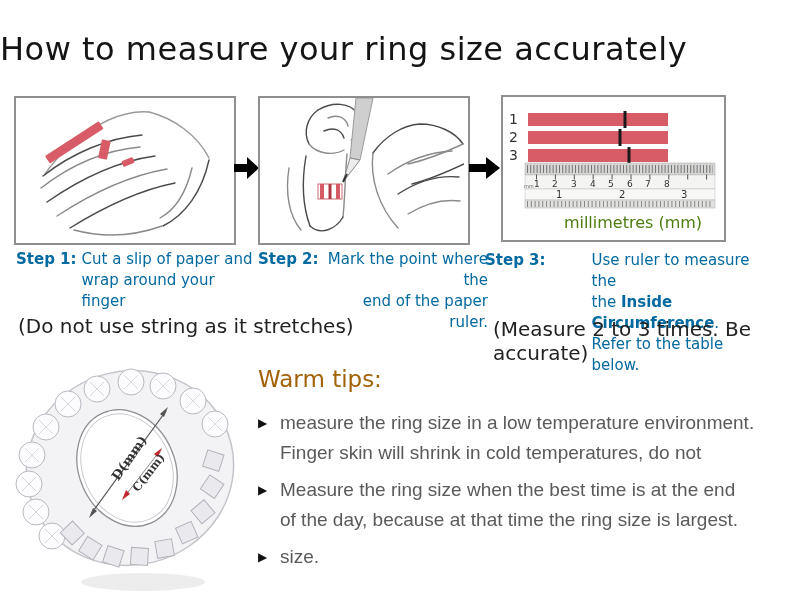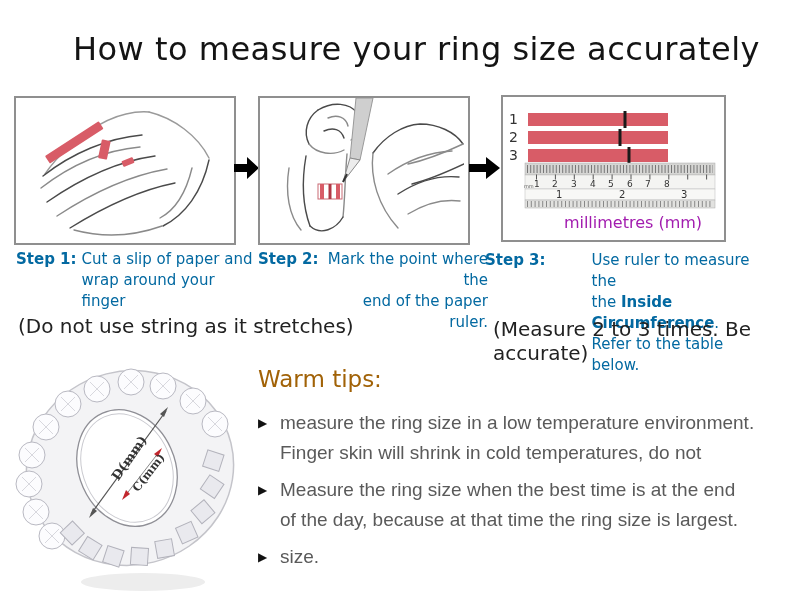--- a/index.html
+++ b/index.html
@@ -1,19 +1,19 @@
 <!DOCTYPE html>
 <html><head>
 <meta charset="utf-8">
 <style>
   html,body{margin:0;padding:0;background:#fff;}
   .canvas{position:relative;width:789px;height:606px;background:#ffffff;overflow:hidden;
           font-family:"DejaVu Sans",sans-serif;}
 
-  .title{position:absolute;left:0;top:30px;width:760px;text-align:right;
+  .title{position:absolute;left:0;top:30px;width:760px;text-align:left;
          font-size:32px;font-weight:500;letter-spacing:.5px;color:#141414;}
 
   .panel{position:absolute;background:#fff;border:2px solid #8f8f8f;}
   .panel-1{left:14px;top:96px;width:218px;height:145px;}
   .panel-2{left:258px;top:96px;width:208px;height:145px;}
   .panel-3{left:501px;top:95px;width:221px;height:143px;}
   .panel svg{display:block;}
 
   .flow-arrow{position:absolute;}
   .flow-arrow-1{left:234px;top:157px;}
@@ -33,21 +33,21 @@
   .ring-fig{position:absolute;left:5px;top:356px;}
 
   .tips{position:absolute;left:258px;top:366px;width:530px;}
   .tips-heading{font-size:23px;color:#a16207;font-weight:400;margin:0 0 16px 0;}
   .tip{display:flex;margin-bottom:7px;color:#5a5a5a;
        font-family:"Liberation Sans",sans-serif;font-size:19px;line-height:30px;}
   .tip .bullet{flex:0 0 22px;font-size:12px;line-height:30px;color:#111;}
   .tip .tip-lines{flex:1;}
 
   .ruler-caption{position:absolute;left:50px;top:116px;width:160px;text-align:center;
-                 font-size:16px;font-weight:500;color:#a21caf;}
+                 font-size:16px;font-weight:500;color:#4d7c0f;}
 </style>
 </head>
 <body>
 
 <div class="canvas">
 
   <div class="title">How to measure your ring size accurately</div>
 
   <div class="panel panel-1">
     <svg width="214" height="141" viewBox="0 0 214 141">

